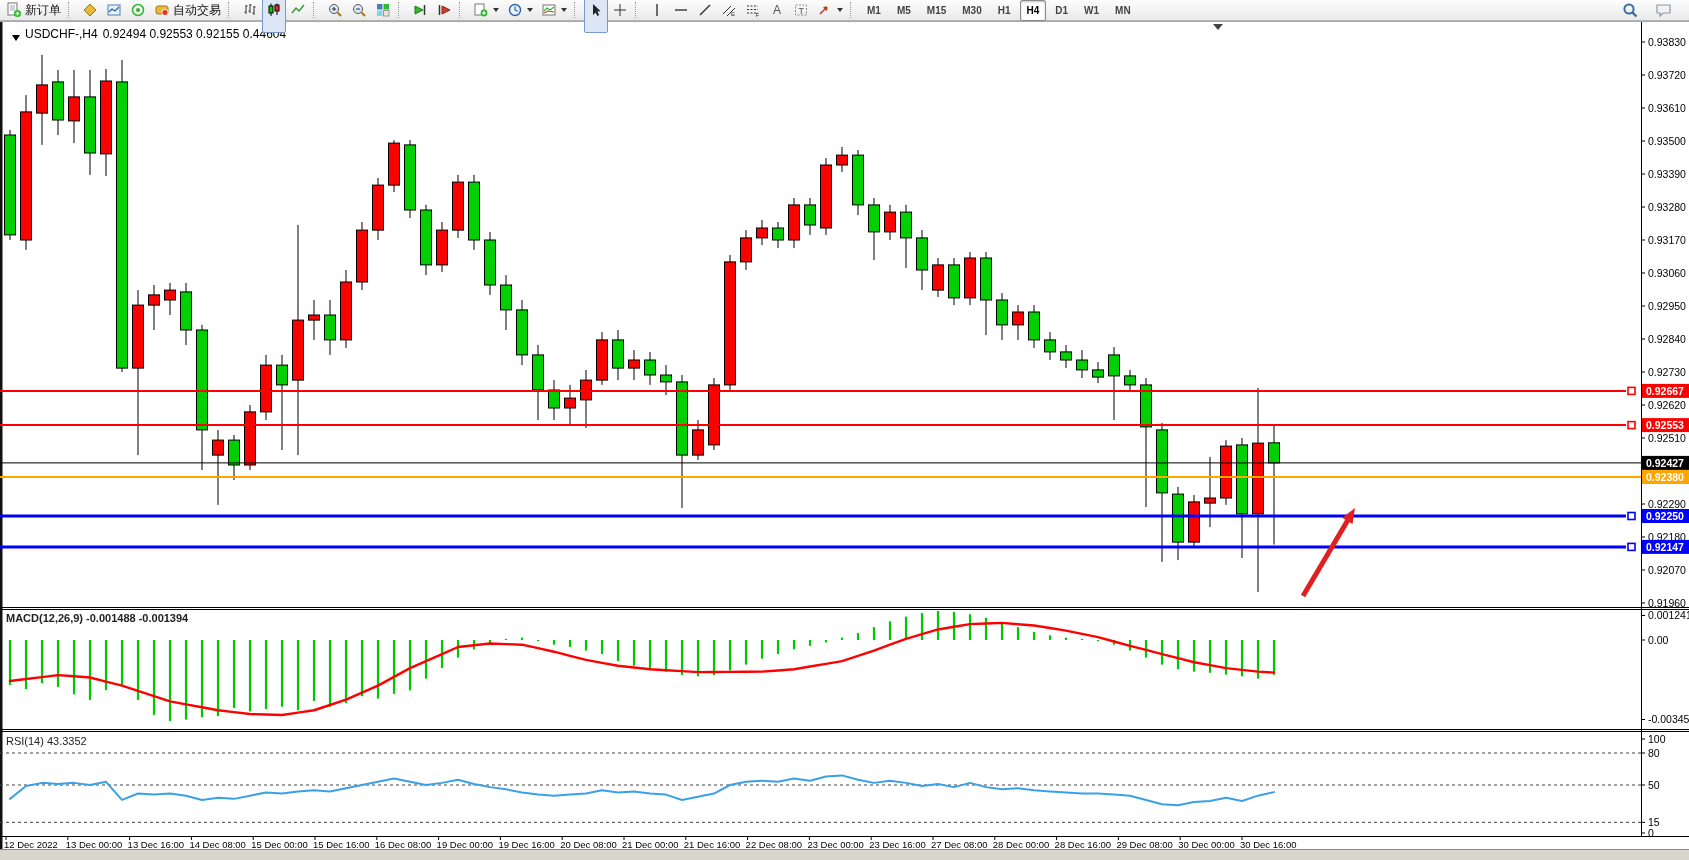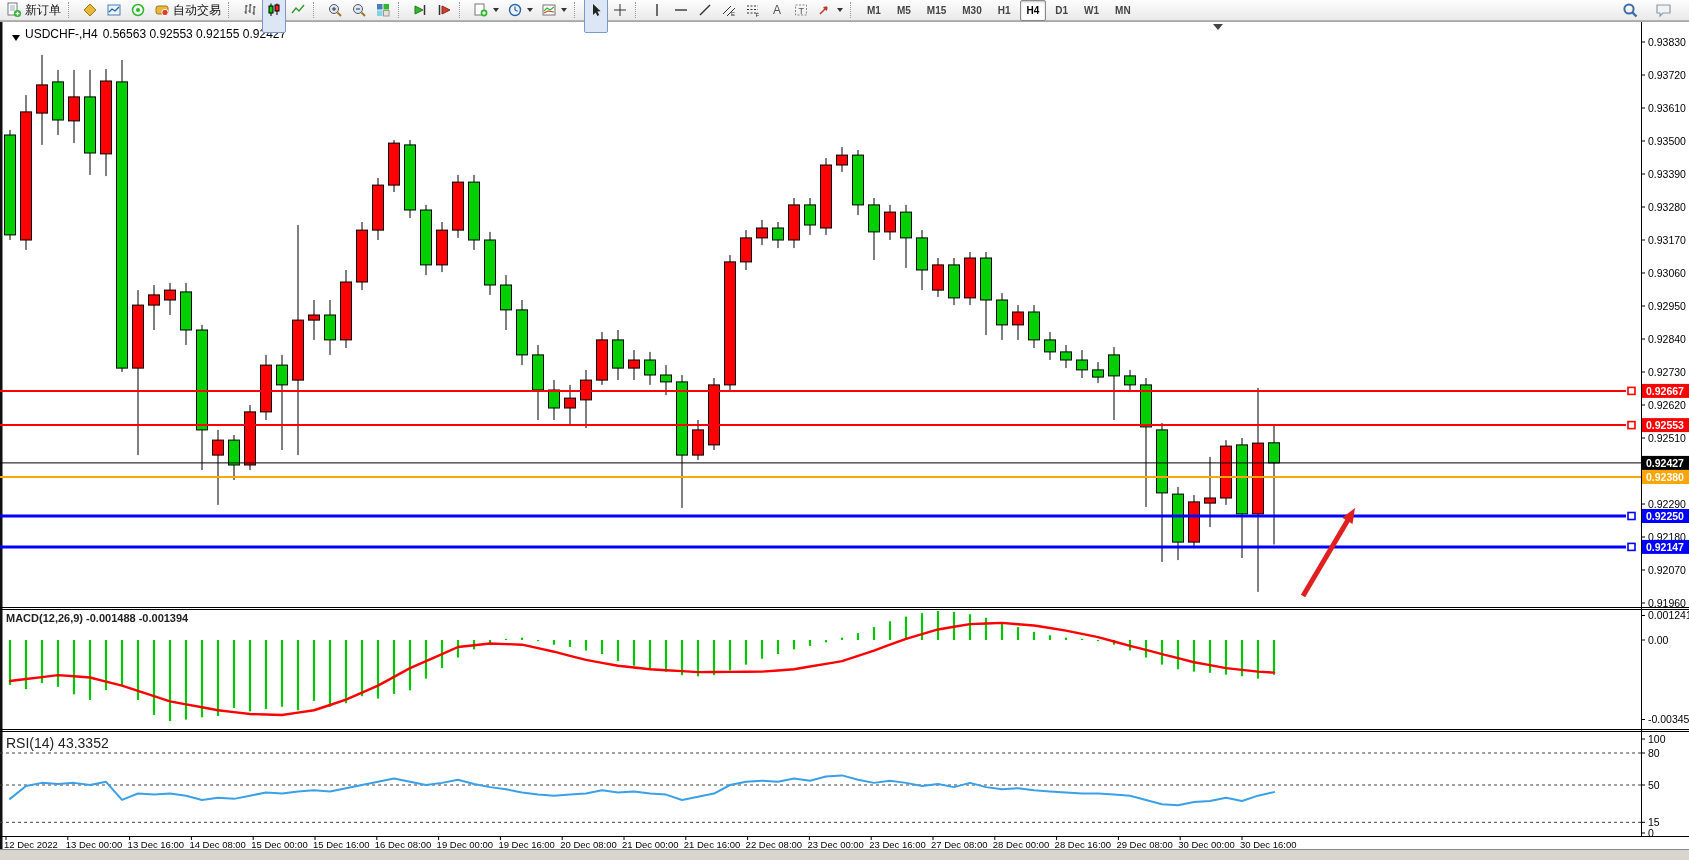--- a/index.html
+++ b/index.html
@@ -17,21 +17,21 @@
   .tf-btn{font-size:10px;font-weight:bold;color:#444;padding:2px 6px;height:15px;line-height:15px;border:1px solid transparent;border-radius:2px;}
   .tf-btn.active{background:#fff;border:1px solid #8a8a8a;box-shadow:inset 0 1px 2px rgba(0,0,0,.25);color:#000;}
   #tb-right{margin-left:auto;display:flex;align-items:center;gap:8px;padding-right:10px;}
   .badge{position:absolute;top:-5px;right:-7px;background:#e8321e;color:#fff;font-size:9px;font-weight:bold;
     border-radius:7px;min-width:12px;height:12px;line-height:12px;text-align:center;border:1px solid #fff;}
   
   .ovl{position:absolute;color:#000;z-index:3;white-space:nowrap;}
   #chart-title{left:12px;top:27px;font-size:12px;display:flex;align-items:flex-end;gap:5px;}
   #title-tri{width:0;height:0;border-left:4px solid transparent;border-right:4px solid transparent;border-top:6px solid #000;}
   #macd-label{left:6px;top:612px;font-size:11px;color:#222;font-weight:bold;}
-  #rsi-label{left:6px;top:735px;font-size:14px;color:#222;}
+  #rsi-label{left:6px;top:735px;font-size:11px;color:#222;}
   svg text{font-family:"Liberation Sans",sans-serif;}
 </style>
 </head>
 <body>
 
 <div id="stage">
 
   <div id="toolbar">
     <div class="tb-btn">
       <svg width="16" height="16">
@@ -620,17 +620,17 @@
       <text x="1648" y="836.5" font-size="10.5" fill="#000">0</text>
       <line x1="1641.5" y1="22" x2="1641.5" y2="836" stroke="#000"></line>
       <polygon points="1213,24 1223,24 1218,30" fill="#444"></polygon>
       <line x1="1303" y1="596" x2="1349.403977566607" y2="517.4701918103575" stroke="#e02020" stroke-width="5"></line>
       <polygon points="1355,508 1352.5346194873862,523.9662737959746 1342.2035011488144,517.8615220504549" fill="#e02020"></polygon>
     </svg>
 
   <div class="ovl" id="chart-title">
     <span id="title-tri"></span>
     <span>USDCHF-,H4</span>
-    <span>0.56563 0.92553 0.92155 0.92427</span>
+    <span>0.92494 0.92553 0.92155 0.44604</span>
   </div>
   <div class="ovl" id="macd-label">MACD(12,26,9) -0.001488 -0.001394</div>
   <div class="ovl" id="rsi-label">RSI(14) 43.3352</div>
 </div>
 
 </body></html>

